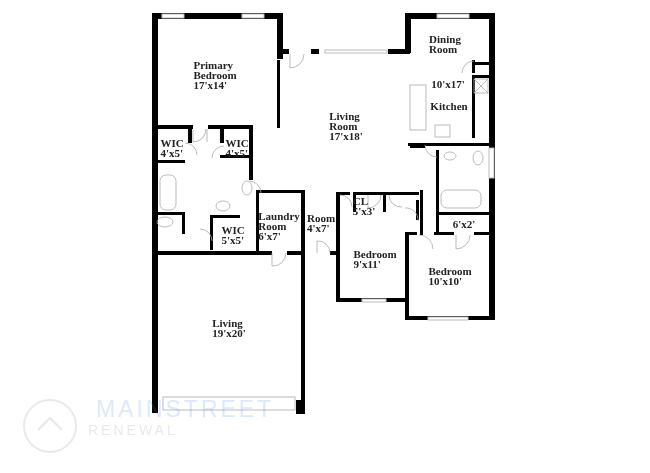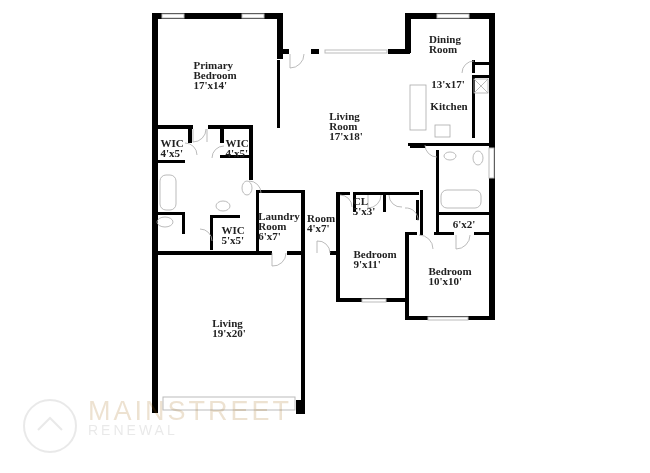--- a/index.html
+++ b/index.html
@@ -3,21 +3,21 @@
 <meta charset="utf-8">
 <style>
   html, body { margin:0; padding:0; background:#ffffff; }
   body { width:650px; height:473px; position:relative; overflow:hidden; font-family:"DejaVu Serif","Liberation Serif",serif; }
   #plan { position:absolute; left:0; top:0; }
   .lbl { position:absolute; font-family:"Liberation Serif","DejaVu Serif",serif; font-weight:bold; font-size:11px; line-height:10px; color:#222; transform:translateX(-50%); white-space:nowrap; }
   .lbl span { display:block; }
   .disclaimer { position:absolute; left:110px; top:428px; width:460px; text-align:center; font-family:"Liberation Serif","DejaVu Serif",serif; font-size:10px; line-height:12px; color:#333; }
   .disclaimer span { display:block; }
   .logo { position:absolute; left:20px; top:396px; width:240px; height:60px; opacity:0.18; }
-  .logo-text1 { position:absolute; left:68px; top:0px; font-family:"Liberation Sans",sans-serif; font-size:27px; letter-spacing:3px; color:#a16207; }
+  .logo-text1 { position:absolute; left:76px; top:0px; font-family:"Liberation Sans",sans-serif; font-size:23px; letter-spacing:3px; color:#3b82f6; }
   .logo-text2 { position:absolute; left:68px; top:26px; font-family:"Liberation Sans",sans-serif; font-size:14px; letter-spacing:3px; color:#888; }
 </style>
 </head>
 <body>
 
 <svg id="plan" width="650" height="473" viewBox="0 0 650 473">
   <g fill="#000">
 
     <rect x="152" y="13" width="6" height="400"></rect>
     <rect x="152" y="13" width="130" height="6"></rect>
@@ -130,21 +130,21 @@
 <div class="lbl" style="left:215px;top:60px">
   <span>Primary</span>
   <span>Bedroom</span>
   <span>17'x14'</span>
 </div>
 <div class="lbl" style="left:445px;top:34px">
   <span>Dining</span>
   <span>Room</span>
 </div>
 <div class="lbl" style="left:448px;top:79px">
-  <span>13'x17'</span>
+  <span>10'x17'</span>
 </div>
 <div class="lbl" style="left:449px;top:101px">
   <span>Kitchen</span>
 </div>
 <div class="lbl" style="left:346px;top:111px">
   <span>Living</span>
   <span>Room</span>
   <span>17'x18'</span>
 </div>
 <div class="lbl" style="left:172px;top:138px">

